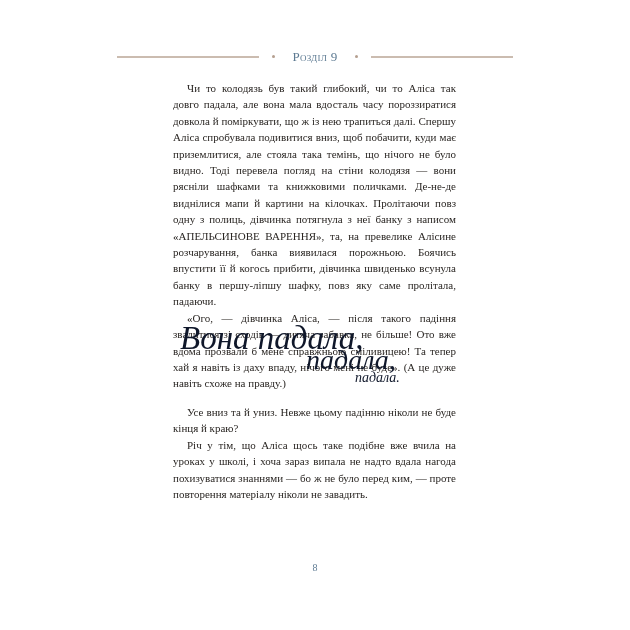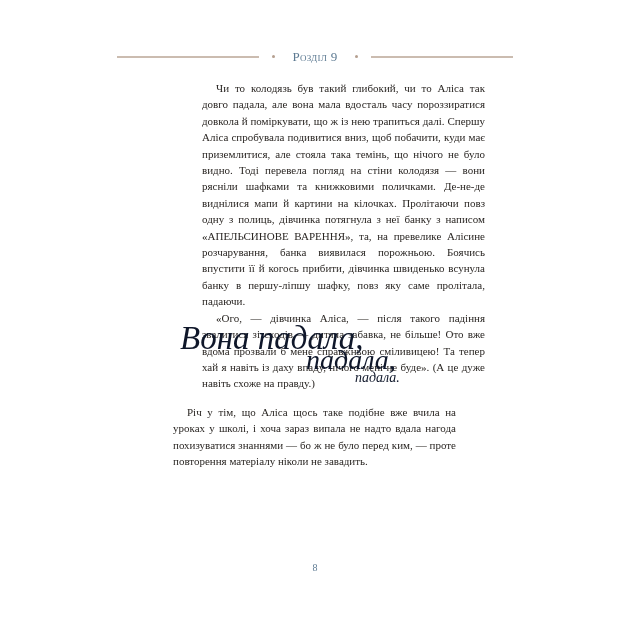--- a/index.html
+++ b/index.html
@@ -58,21 +58,21 @@
       width: 283px;
       font-size: 11px;
       line-height: 16.4px;
       text-align: justify;
       hyphens: manual;
     }
     .body-text p {
       margin: 0;
       text-indent: 14px;
     }
-    .block1 { top: 80px; margin-left: 29px; }
+    .block1 { top: 80px; }
     .block2 { top: 404px; }
     .heading {
       position: absolute;
       left: 0;
       top: 0;
       width: 630px;
       height: 1px;
       color: #0f172a;
       font-style: italic;
     }
@@ -125,16 +125,17 @@
   <p>«Ого, — дівчинка Аліса, — після такого падіння звалити­ся зі сходів — дитяча забавка, не більше! Ото вже вдома про­звали б мене справжньою сміливицею! Та тепер хай я навіть із даху впаду, нічого мені не буде». (А це дуже навіть схоже на правду.)</p>
 </div>
 
 <div class="heading">
   <span class="h1">Вона падала,</span>
   <span class="h2">падала,</span>
   <span class="h3">падала.</span>
 </div>
 
 <div class="body-text block2">
+  <p>Усе вниз та й униз. Невже цьому падінню ніколи не буде кін­ця й краю?</p>
   <p>Річ у тім, що Аліса щось таке подібне вже вчила на уроках у школі, і хоча зараз випала не надто вдала нагода похизуватися знаннями — бо ж не було перед ким, — проте повторення мате­ріалу ніколи не завадить.</p>
 </div>
 
 <div class="page-number">8</div>
 
 </body></html>

